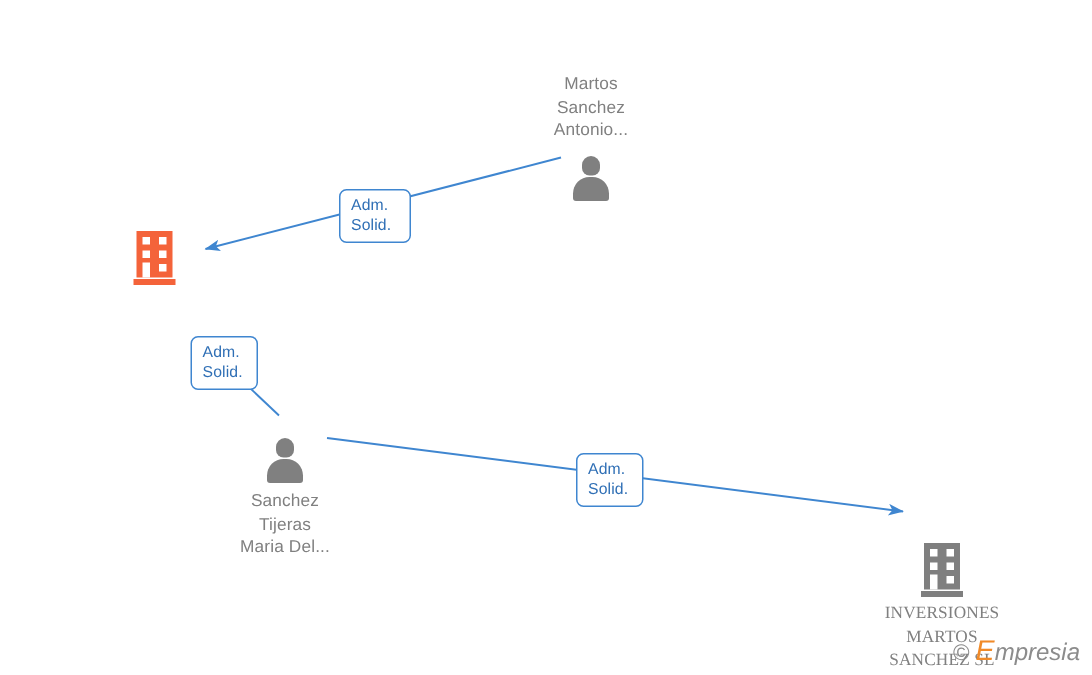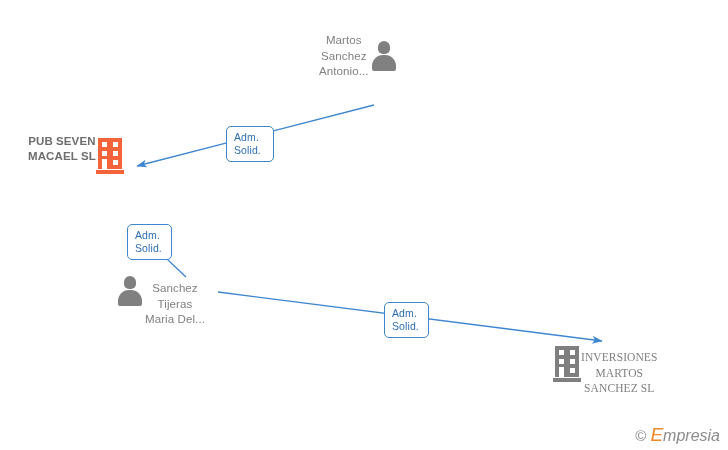--- a/index.html
+++ b/index.html
@@ -23,24 +23,25 @@
     left: 0;
     top: 0;
     width: 728px;
     height: 450px;
   }
 
   
   .node {
     position: absolute;
     display: flex;
-    flex-direction: row;
-    align-items: flex-start;
+    flex-direction: column;
+    align-items: center;
     width: 150px;
     margin-left: -75px;        
+    margin-top: 16px;
   }
   .node-label {
     color: #808080;
     font-size: 11.5px;
     line-height: 15.5px;
     text-align: center;
     white-space: pre-line;
     letter-spacing: .1px;
   }
   .node-label.focus {
@@ -174,22 +175,20 @@
     </defs>
 
     <line x1="374" y1="105" x2="137" y2="166" stroke="#3f86d0" stroke-width="1.3" marker-end="url(#arrow)"></line>
 
     <line x1="186" y1="277" x2="132" y2="226" stroke="#3f86d0" stroke-width="1.3" marker-end="url(#arrow)"></line>
 
     <line x1="218" y1="292" x2="602" y2="341" stroke="#3f86d0" stroke-width="1.3" marker-end="url(#arrow)"></line>
   </svg>
 
   <div class="node" style="left:103px; top:134px;">
-    <div class="node-label focus">PUB SEVEN
-MACAEL SL</div>
     <div class="node-icon" style="margin-top:4px;">
       <div class="building c-orange">
         <div class="body"></div>
         <div class="win" style="left:6px;  top:4px;"></div>
         <div class="win" style="left:17px; top:4px;"></div>
         <div class="win" style="left:6px;  top:13px;"></div>
         <div class="win" style="left:17px; top:13px;"></div>
         <div class="win" style="left:17px; top:22px;"></div>
         <div class="door" style="left:6px;"></div>
         <div class="base"></div>

